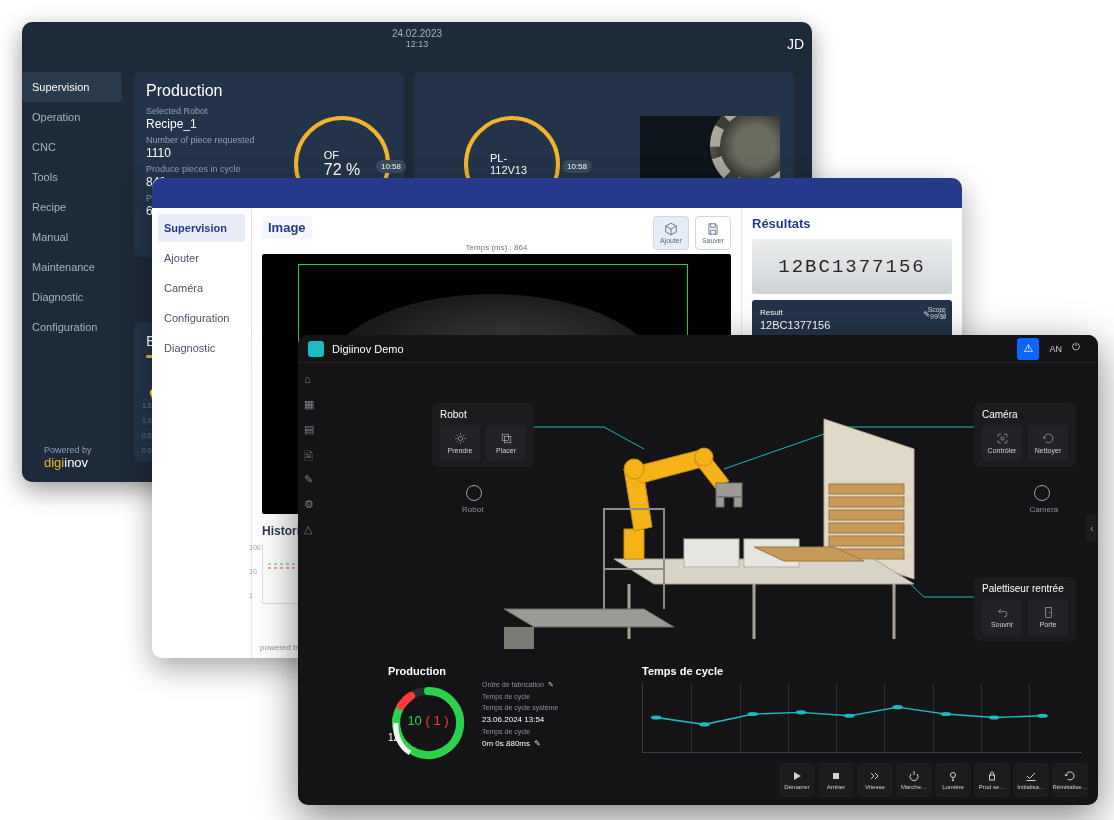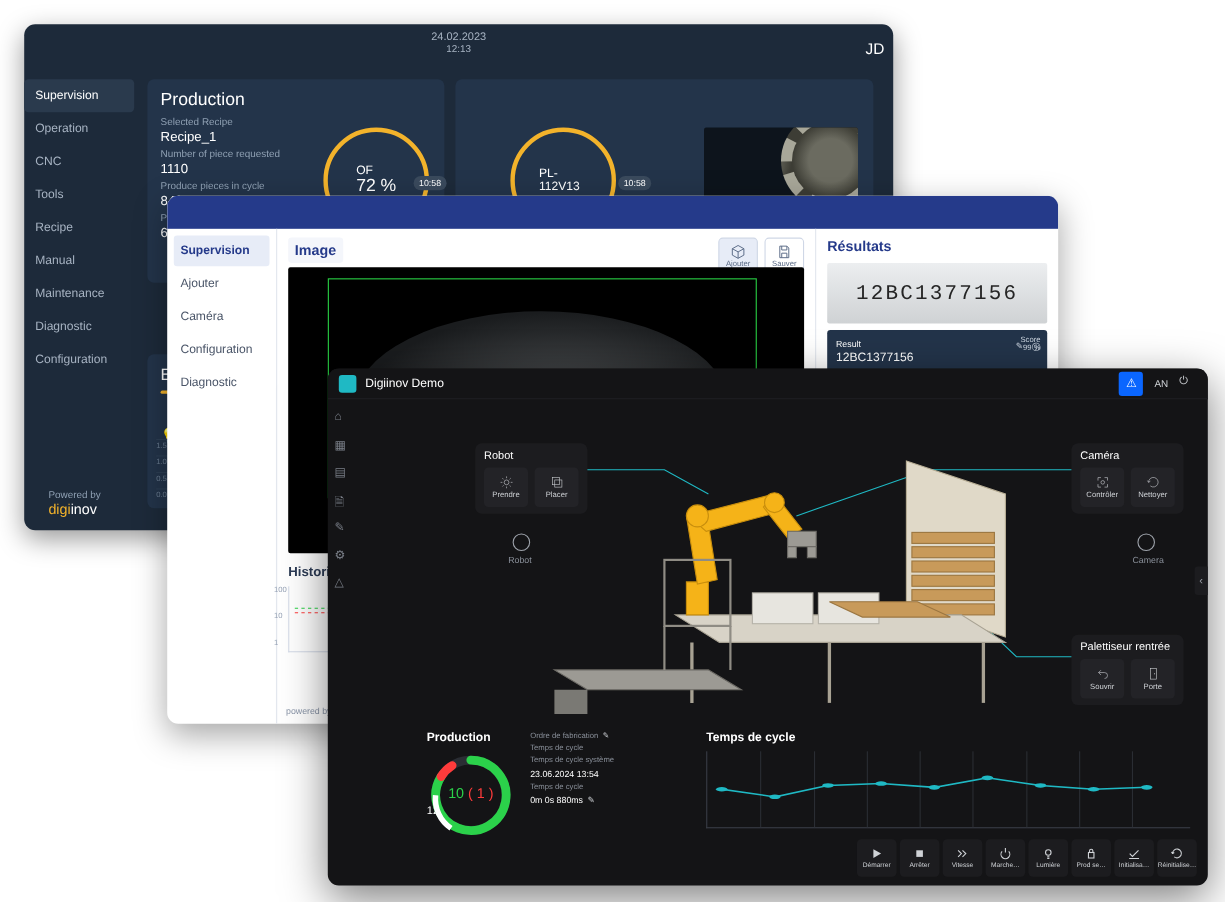--- a/index.html
+++ b/index.html
@@ -106,21 +106,21 @@
 
 .win3 .bottom{position:absolute;left:90px;right:16px;top:330px;height:110px;display:flex;gap:24px}
 .win3 .bprod{width:230px;position:relative}
 .win3 .bprod h6,.win3 .bcycle h6{font-size:11px;color:#fff;font-weight:600;margin-bottom:6px}
 .win3 .gauge{width:80px;height:80px;position:relative}
 .win3 .gauge svg{width:80px;height:80px}
 .win3 .gauge .num{position:absolute;top:30px;left:0;width:100%;text-align:center;font-size:13px}
 .win3 .gauge .num .g{color:#2bd14a}
 .win3 .gauge .num .r{color:#ff3b3b}
 .win3 .gauge .sub{position:absolute;top:49px;left:0;width:100%;text-align:left;font-size:10px;color:#fff}
-.win3 .bprod .meta{position:absolute;left:94px;top:0;font-size:7px;color:#8a909a}
+.win3 .bprod .meta{position:absolute;left:94px;top:16px;font-size:7px;color:#8a909a}
 .win3 .bprod .meta div{margin-bottom:4px}
 .win3 .bprod .meta .v{color:#fff;font-size:8px}
 .win3 .bprod .pen{color:#cfd2d6;margin-left:4px}
 .win3 .bcycle{flex:1}
 .win3 .bcycle .chart{width:100%;height:70px;border-left:1px solid #3a3e46;border-bottom:1px solid #3a3e46;position:relative}
 .win3 .bcycle .gridv{position:absolute;top:0;bottom:0;width:1px;background:#2a2d33}
 .win3 .bcycle svg{position:absolute;left:0;top:0;width:100%;height:100%}
 .win3 .toolbar{position:absolute;right:10px;bottom:8px;display:flex;gap:3px}
 .win3 .tbtn{width:36px;height:34px;background:#1c1c1f;border-radius:4px;display:flex;flex-direction:column;align-items:center;justify-content:center;font-size:6px;color:#cfd2d6;cursor:pointer}
 .win3 .tbtn svg{width:12px;height:12px;margin-bottom:2px;fill:#cfd2d6}
@@ -143,21 +143,21 @@
     <div>Recipe</div>
     <div>Manual</div>
     <div>Maintenance</div>
     <div>Diagnostic</div>
     <div>Configuration</div>
   </div>
 
   <div class="card prod">
     <h3>Production</h3>
     <div class="kv">
-      <div>Selected Recipe</div>
+      <div>Selected Robot</div>
       <div class="v">Recipe_1</div>
     </div>
     <div class="kv">
       <div>Number of piece requested</div>
       <div class="v">1110</div>
     </div>
     <div class="kv">
       <div>Produce pieces in cycle</div>
       <div class="v">840</div>
     </div>
@@ -225,20 +225,21 @@
             </svg>
           <span>Ajouter</span>
         </div>
         <div class="abtn">
           <svg viewBox="0 0 24 24">
               <path fill="none" stroke="#5a6a85" stroke-width="1.5" d="M5 3h11l3 3v15H5z M8 3v6h8V3 M8 21v-7h8v7"></path>
             </svg>
           <span>Sauver</span>
         </div>
       </div>
+      <div class="ms">Temps  (ms) : 864</div>
       <div class="imgbox">
         <div class="roi"></div>
         <div class="watch"></div>
         <div class="label">12BC1377156 (99 %)</div>
       </div>
       <div class="histpanel">
         <h5>Historiqu</h5>
         <div class="histchart">
           <span class="yt" style="top:0">100</span>
           <span class="yt" style="top:24px">10</span>

